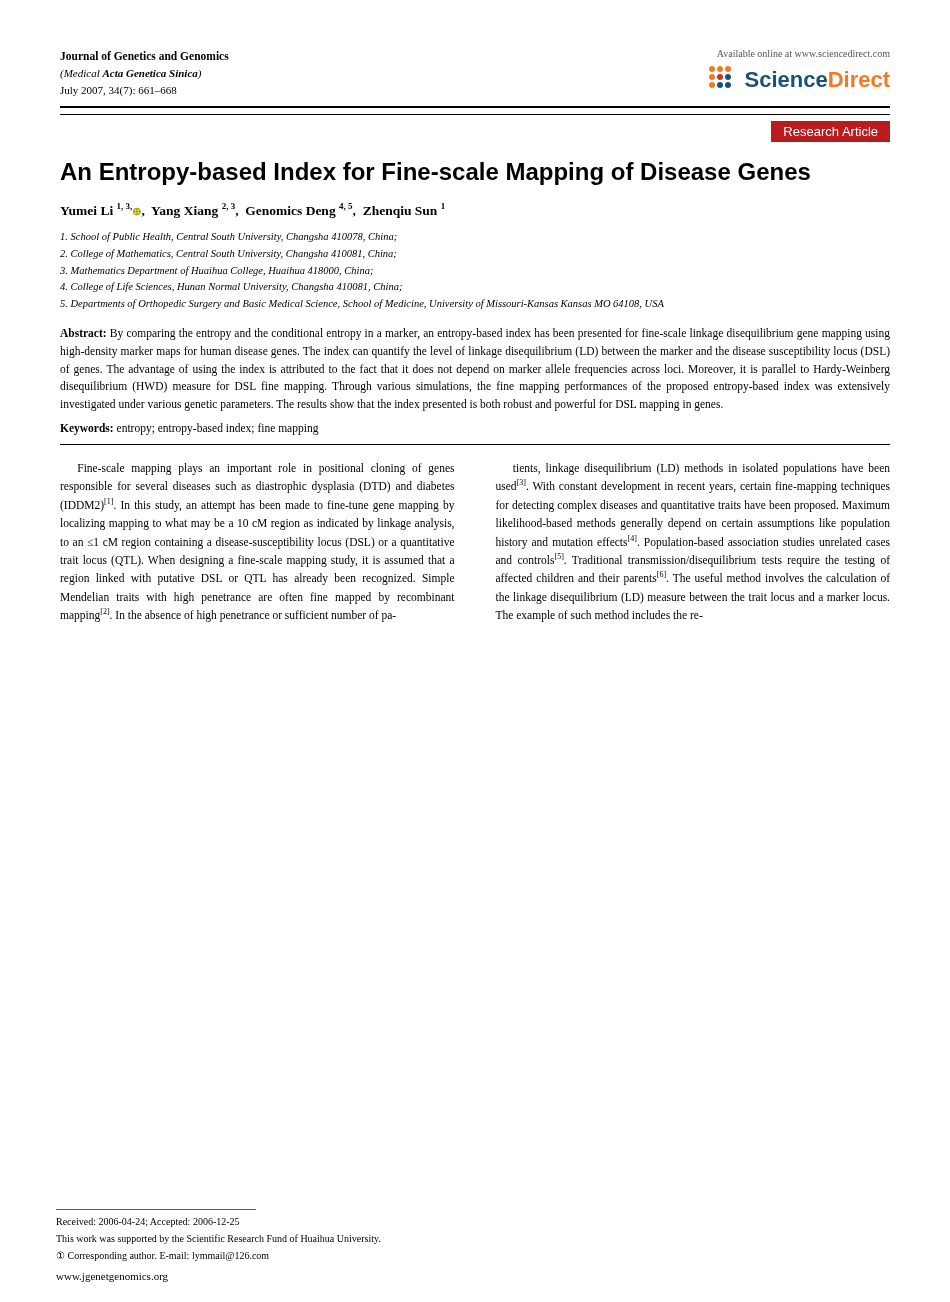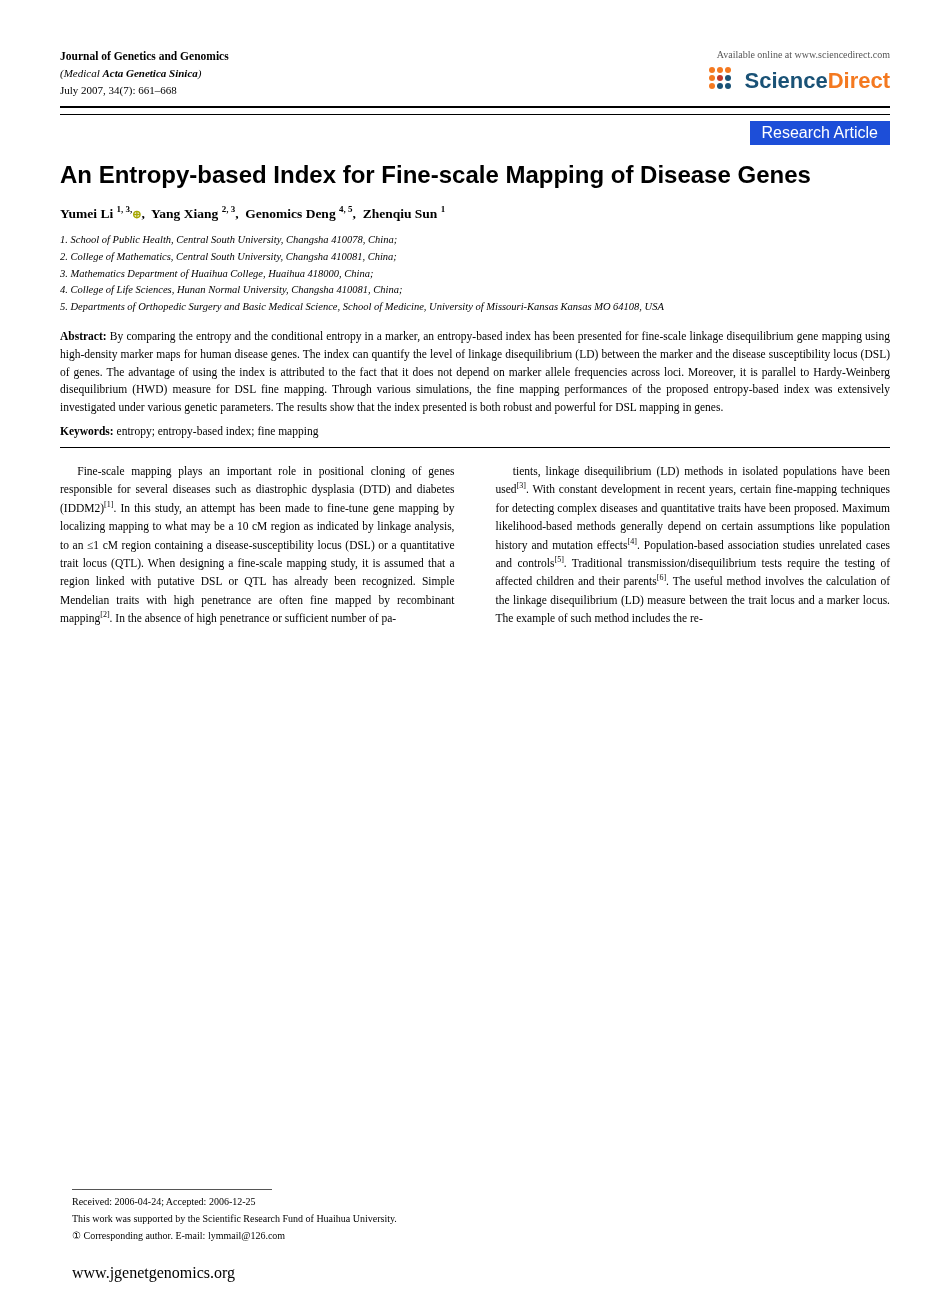--- a/index.html
+++ b/index.html
@@ -16,21 +16,21 @@
       min-height: 1302px;
       background: #fff;
       padding: 48px 60px 40px 60px;
       position: relative;
     }
 
     
     .header {
       display: flex;
       justify-content: space-between;
-      align-items: center;
+      align-items: flex-start;
     }
     .journal-info {
       font-size: 11px;
       line-height: 1.5;
     }
     .journal-info .journal-title {
       font-weight: bold;
       font-size: 11.5px;
     }
     .journal-info .formerly {
@@ -73,23 +73,23 @@
       margin: 6px 0 6px 0;
     }
 
     
     .research-article-row {
       display: flex;
       justify-content: flex-end;
       margin: 4px 0 10px 0;
     }
     .research-article-badge {
-      background: #1d4ed8;
+      background: #b91c1c;
       color: #fff;
-      font-size: 16px;
+      font-size: 13px;
       font-family: Arial, sans-serif;
       padding: 3px 12px;
       font-weight: normal;
     }
 
     
     .article-title {
       font-size: 24px;
       font-weight: bold;
       font-family: Arial, sans-serif;
@@ -179,27 +179,27 @@
     }
     .footer-notes {
       font-size: 10px;
       line-height: 1.6;
     }
     .footer-notes p { margin: 1px 0; }
 
     .page-bottom {
       position: absolute;
       bottom: 20px;
-      left: 72px;
+      left: 56px;
       right: 60px;
     }
     .journal-url {
-      font-size: 16px;
+      font-size: 11px;
       color: #000;
-      margin-top: 20px;
+      margin-top: 6px;
     }
   </style>
 </head>
 <body>
 
 <div class="page">
 
   <div class="header">
     <div class="journal-info">
       <div class="journal-title">Journal of Genetics and Genomics</div>

